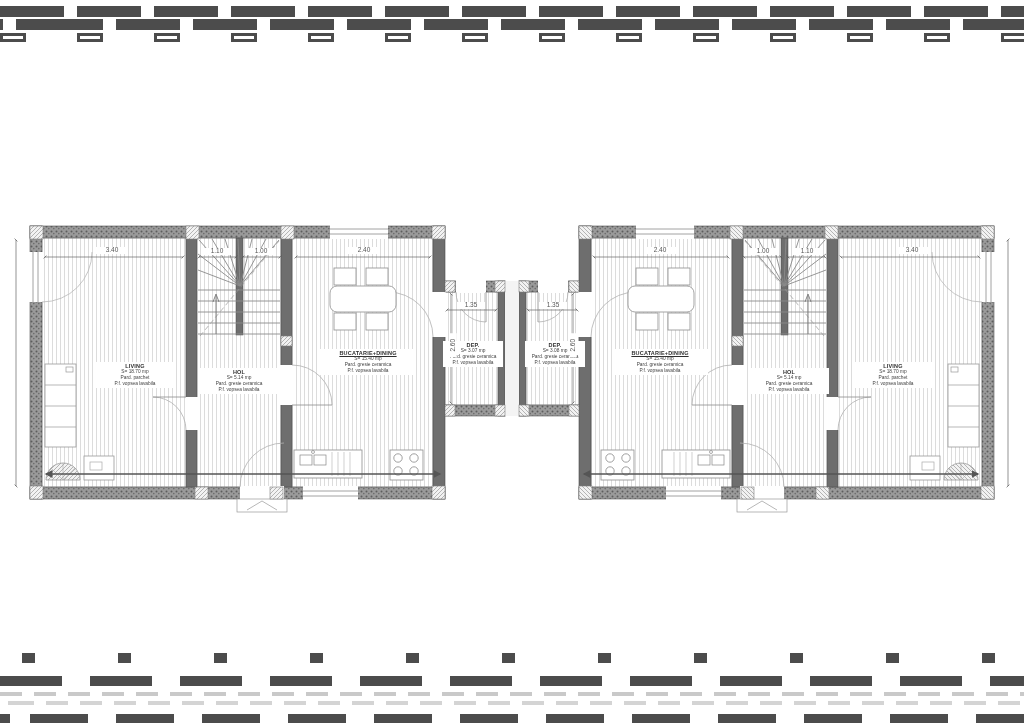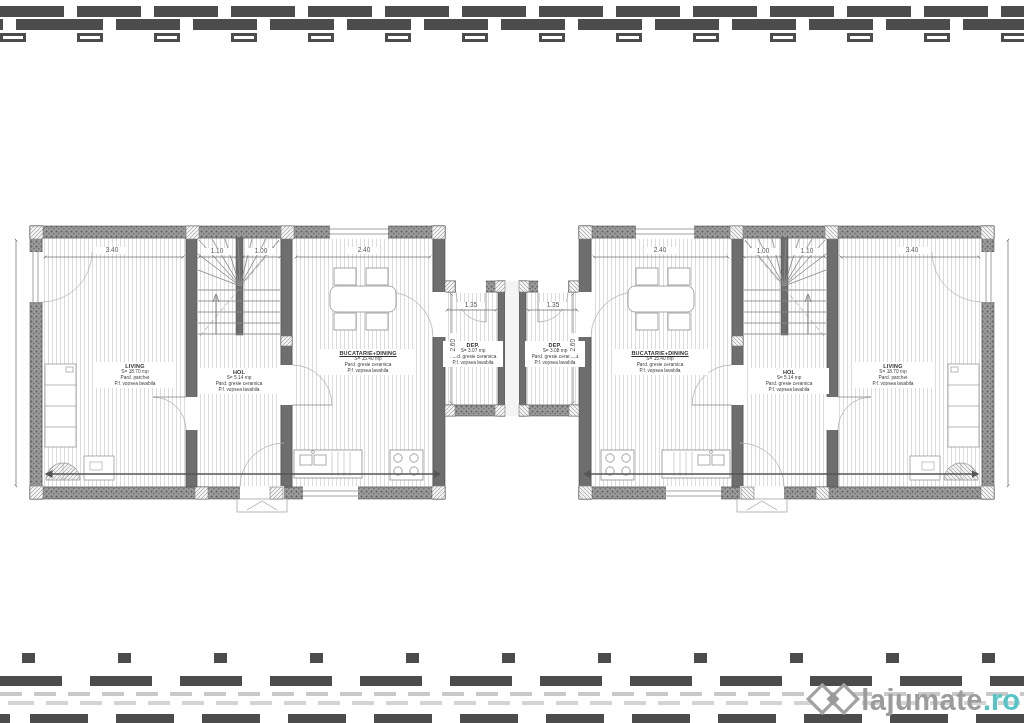--- a/index.html
+++ b/index.html
@@ -295,23 +295,14 @@
   <div class="dim" style="left:457px;top:302px;width:28px">1.35</div>
   <div class="dim dim-v" style="left:441px;top:342px;width:24px">2.60</div>
 
   <div class="dim" style="left:896px;top:247px;width:32px">3.40</div>
   <div class="dim" style="left:793px;top:248px;width:28px">1.10</div>
   <div class="dim" style="left:749px;top:248px;width:28px">1.00</div>
   <div class="dim" style="left:644px;top:247px;width:32px">2.40</div>
   <div class="dim" style="left:539px;top:302px;width:28px">1.35</div>
   <div class="dim dim-v" style="left:561px;top:342px;width:24px">2.60</div>
 
-  <div class="wm">
-    <svg width="56" height="38" viewBox="0 0 52 34">
-      <path d="M16 3 L29 16 L16 29 L3 16 Z" fill="#ffffff" stroke="#a2a2a2" stroke-width="3"></path>
-      <path d="M36 3 L49 16 L36 29 L23 16 Z" fill="#ffffff" stroke="#a2a2a2" stroke-width="3"></path>
-      <path d="M26 10 L32 16 L26 22 L20 16 Z" fill="#9a9a9a"></path>
-    </svg>
-    <span class="wm-brand">lajumate</span>
-      <span class="wm-tld">.ro</span>
-  </div>
 
 </div>
 
 </body></html>

